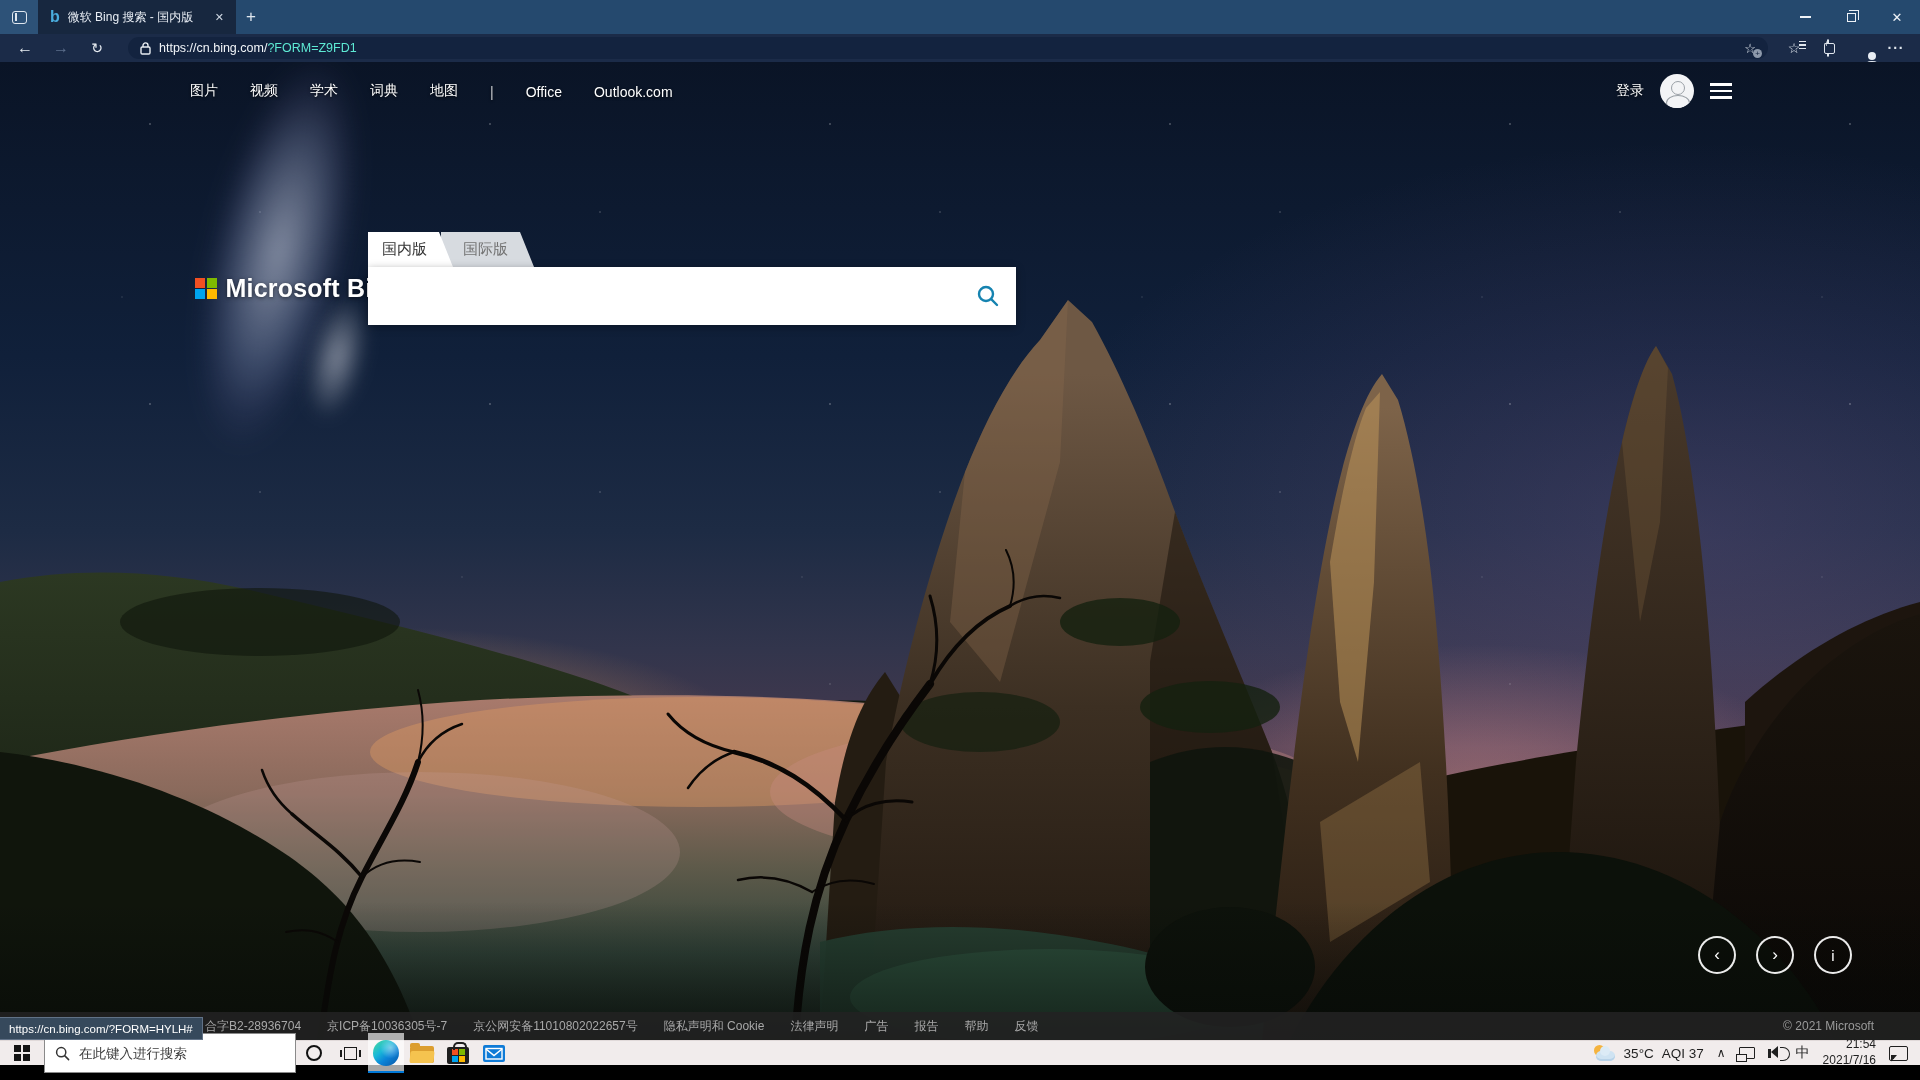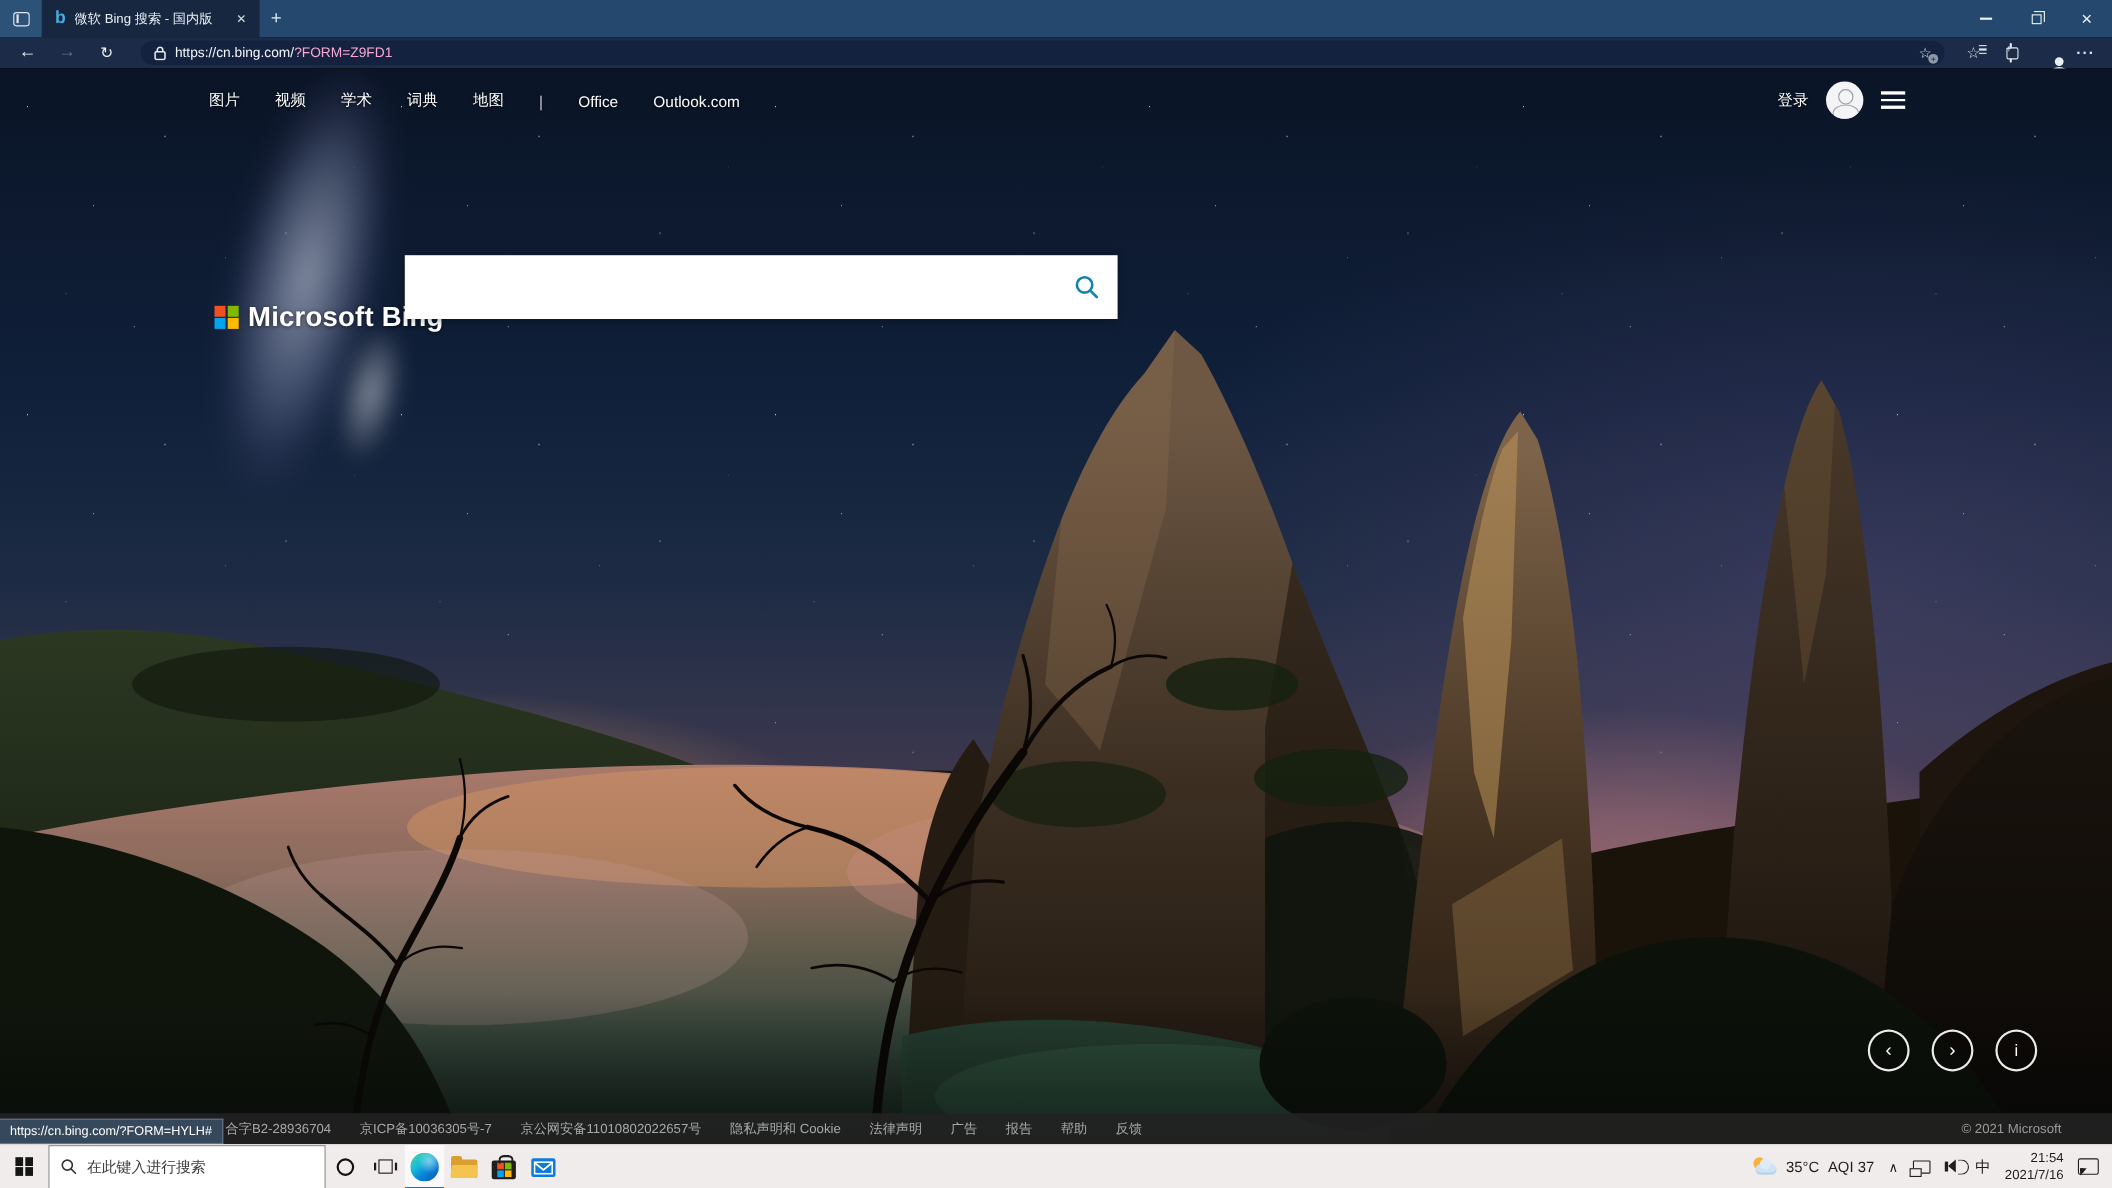--- a/index.html
+++ b/index.html
@@ -25,21 +25,21 @@
   .glyph-restore::before { content:""; position:absolute; left:1.6px; top:-3.6px; width:9px; height:9px; border:1.2px solid #eef2f7; border-left:none; border-bottom:none; }
 
   
   .toolbar { position:relative; height:28px; background:#1b2b48; display:flex; align-items:center; padding:0 10px; gap:6px; }
   .nav-btn { width:30px; text-align:center; font-size:16px; color:#e8edf2; line-height:1; }
   .nav-btn.disabled { color:#5d6f8d; }
   .nav-btn.refresh { font-size:14px; }
   .addressbar { flex:1; height:22px; margin:0 6px 0 10px; background:#13233f; border-radius:11px; display:flex; align-items:center; padding:0 8px 0 12px; gap:8px; }
   .lock-icon svg { display:block; }
   .url-text { font-size:12.5px; color:#f2f5f9; white-space:nowrap; }
-  .url-param { color:#f9a8d4;text-align:right; }
+  .url-param { color:#5eead4;text-align:right; }
   .url-spacer { flex:1; }
   .pill-icon { color:#dfe5ec; font-size:13px; position:relative; padding:0 4px; }
   .badge-plus { position:absolute; right:-2px; bottom:-2px; width:9px; height:9px; background:#8d99ab; color:#13233f; border-radius:50%; font-size:8px; line-height:9px; text-align:center; }
   .bar-icon { width:28px; text-align:center; color:#dfe5ec; font-size:14px; position:relative; }
   .fav-lines { position:absolute; right:2px; top:1px; display:flex; flex-direction:column; gap:2px; }
   .fav-lines i { display:block; width:7px; height:1.3px; background:#dfe5ec; }
   .collections-icon { width:13px; height:13px; border:1.4px solid #dfe5ec; border-radius:2px; margin:0 auto; position:relative; }
   .collections-icon::before { content:""; position:absolute; left:-4px; top:2.5px; width:9px; height:9px; border:1.4px solid #dfe5ec; border-radius:2px; background:#1b2b48; }
   .collections-icon::after { content:"+"; position:absolute; right:-1px; top:-1px; font-size:9px; color:#dfe5ec; }
   .avatar-sm { width:20px; height:20px; border-radius:50%; background:#93a1b3; position:relative; overflow:hidden; margin:0 auto; }
@@ -112,21 +112,21 @@
   
   .page-footer { position:absolute; left:0; right:0; bottom:0; height:28px; background:rgba(34,34,34,.88); display:flex; align-items:center; font-size:12px; color:#a8a8a8; }
   .pf-links { display:flex; gap:26px; padding-left:205px; white-space:nowrap; }
   .pf-spacer { flex:1; }
   .pf-copy { padding-right:46px; color:#9a9a9a; }
 
   
   .status-tip { position:absolute; left:0; top:955px; height:23px; background:#36495c; border:1px solid #617287; border-left:none; color:#fff; font-size:11.5px; display:flex; align-items:center; padding:0 9px; z-index:5; }
 
   
-  .taskbar { position:relative; height:40px; background:#f1ecec; border-top:1px solid #e0d9d9; display:flex; align-items:center; }
+  .taskbar { position:relative; height:25px; background:#f1ecec; border-top:1px solid #e0d9d9; display:flex; align-items:center; }
   .tb-start { width:44px; height:40px; display:flex; align-items:center; justify-content:center; }
   .win-logo { display:grid; grid-template-columns:7.5px 7.5px; grid-template-rows:7.5px 7.5px; gap:1.5px; }
   .win-logo i { background:#151515; }
   .tb-search { width:252px; height:40px; background:#fff; border:1px solid #8a8a8a; display:flex; align-items:center; gap:9px; padding:0 10px; }
   .tb-search input { border:none; outline:none; font-size:13.5px; color:#2b2b2b; width:180px; background:transparent; }
   .tb-search input::placeholder { color:#3c3c3c; opacity:1; }
   .tb-btn { width:36px; height:40px; display:flex; align-items:center; justify-content:center; position:relative; }
   .tb-btn.active-app { background:rgba(255,255,255,.65); box-shadow:inset 0 -2px 0 #0078d7; }
   .cortana-icon { width:16px; height:16px; border:2px solid #111; border-radius:50%; }
   .taskview-icon { width:13px; height:13px; border:1.6px solid #1a1a1a; position:relative; }
@@ -339,20 +339,24 @@
       <span class="ms-squares">
         <i style="background:#f25022"></i>
           <i style="background:#7fba00"></i>
           <i style="background:#00a4ef"></i>
           <i style="background:#ffb900"></i>
       </span>
       <span class="logo-text">Microsoft Bing</span>
     </div>
 
     <div class="search-module">
+      <div class="search-tabs">
+        <div class="stab active">国内版</div>
+        <div class="stab inactive">国际版</div>
+      </div>
       <div class="search-box">
         <input class="search-input" type="text" style="">
         <button class="search-btn">
           <svg width="24" height="24" viewBox="0 0 24 24">
               <circle cx="10" cy="10" r="7" fill="none" stroke="#1583b0" stroke-width="2.4"></circle>
               <line x1="15.2" y1="15.2" x2="21" y2="21" stroke="#1583b0" stroke-width="2.4" stroke-linecap="round"></line>
             </svg>
         </button>
       </div>
     </div>

